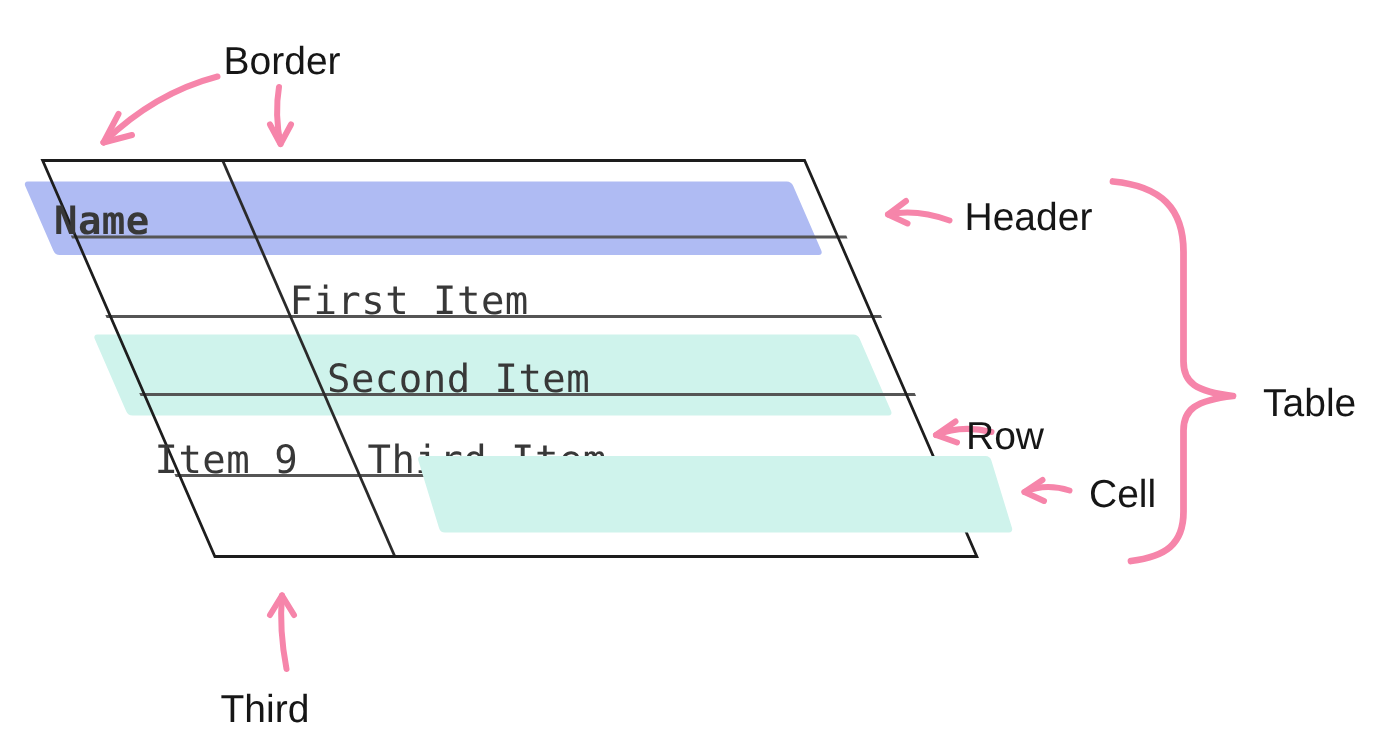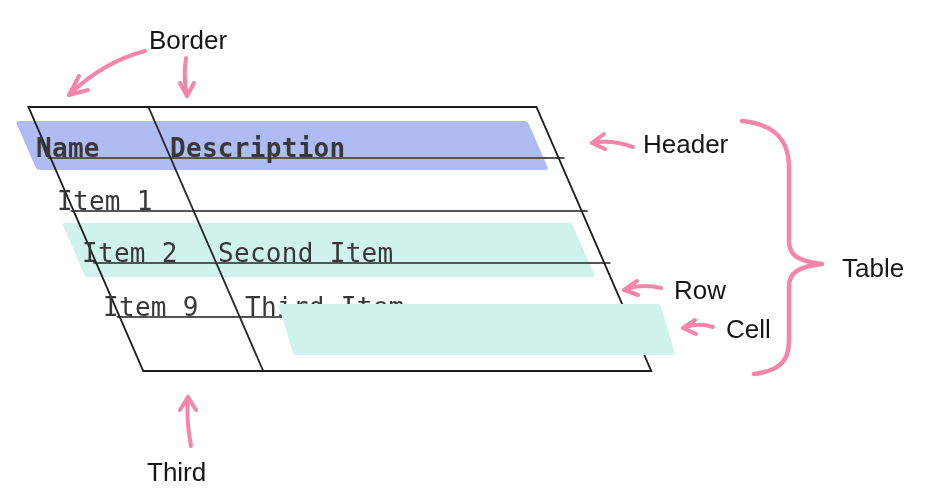--- a/index.html
+++ b/index.html
@@ -57,23 +57,21 @@
     <div class="band band-row2"></div>
     <div class="hl hl1"></div>
     <div class="hl hl2"></div>
     <div class="hl hl3"></div>
     <div class="hl hl4"></div>
     <div class="vl"></div>
     <div class="outline"></div>
   </div>
 
   <div class="t b" style="left:36px;top:135px">Name</div>
-  <div class="t b" style="left:170px;top:135px">Description</div>
-  <div class="t" style="left:57px;top:188px">Item 1</div>
-  <div class="t" style="left:82px;top:240px">Item 2</div>
+  <div class="t" style="left:193px;top:188px">First Item</div>
   <div class="t" style="left:218px;top:240px">Second Item</div>
   <div class="t" style="left:103px;top:294px">Item 9</div>
   <div class="t" style="left:245px;top:294px">Third Item</div>
 
   <div class="band-fourth"></div>
 
   <svg class="anno" width="927" height="503" viewBox="0 0 927 503">
     <g>
       <path d="M 145 51 Q 103 62 69 95"></path>
       <path d="M 69 95 L 88 90 M 69 95 L 79 76"></path>
@@ -97,17 +95,17 @@
     <g>
       <path d="M 191 446 Q 186 420 188 397"></path>
       <path d="M 188 397 L 180 410 M 188 397 L 196 410"></path>
     </g>
     <path class="brace" d="M 742 121 C 774 124 789 139 789 168 L 789 241 C 789 255 797 261 822 264 C 797 267 789 273 789 287 L 789 341 C 789 363 777 371 754 374"></path>
   </svg>
 
   <div class="lbl" style="left:149px;top:27px">Border</div>
   <div class="lbl" style="left:643px;top:131px">Header</div>
   <div class="lbl" style="left:842px;top:255px">Table</div>
-  <div class="lbl" style="left:674px;top:277px">Row</div>
+  <div class="lbl" style="left:644px;top:277px">Row</div>
   <div class="lbl" style="left:726px;top:316px">Cell</div>
   <div class="lbl" style="left:147px;top:459px">Third</div>
 
 </div>
 
 </body></html>

